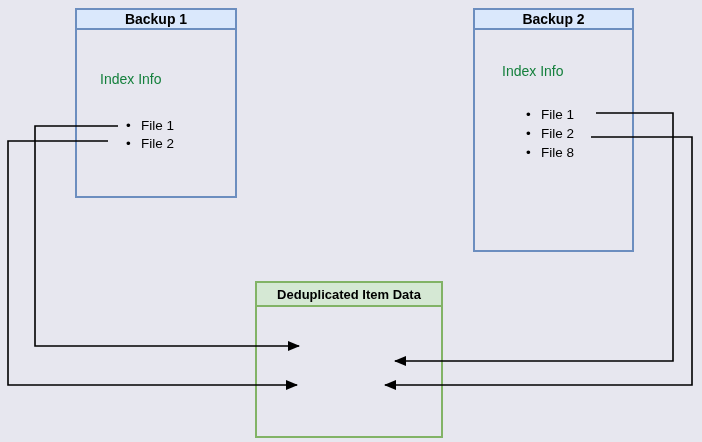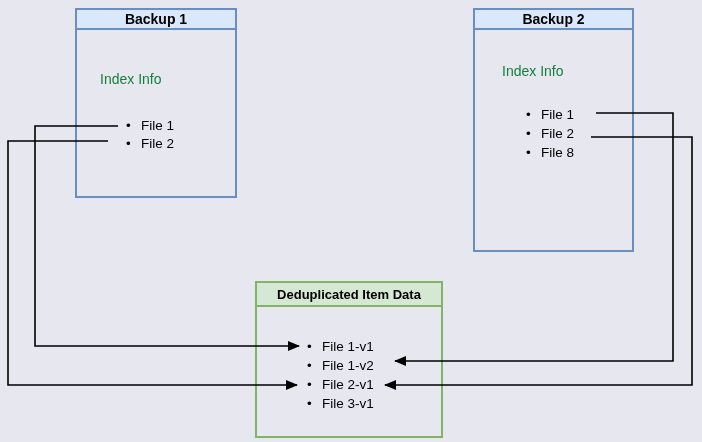--- a/index.html
+++ b/index.html
@@ -125,21 +125,15 @@
       <li>File 1</li>
       <li>File 2</li>
       <li>File 8</li>
     </ul>
   </div>
 
   <div class="box green" style="left:255px; top:281px; width:188px; height:157px;">
     <div class="box-header">
       <span>Deduplicated Item Data</span>
     </div>
-    <ul class="filelist" style="left:50px; top:54px; --lh:19px;">
-      <li>File 1-v1</li>
-      <li>File 1-v2</li>
-      <li>File 2-v1</li>
-      <li>File 3-v1</li>
-    </ul>
   </div>
 
 </div>
 
 </body></html>

